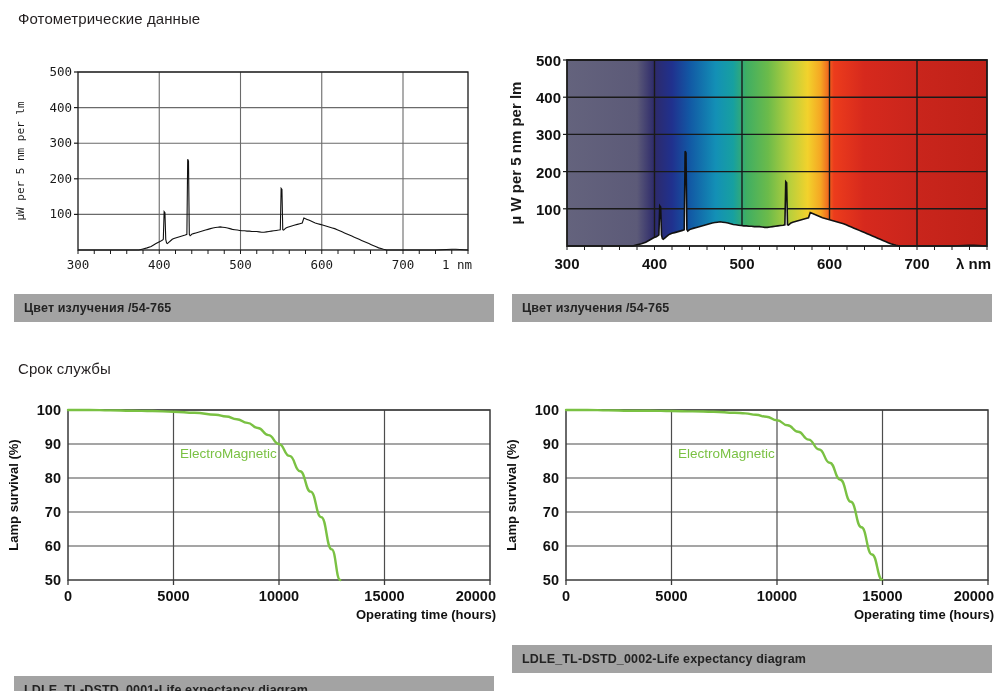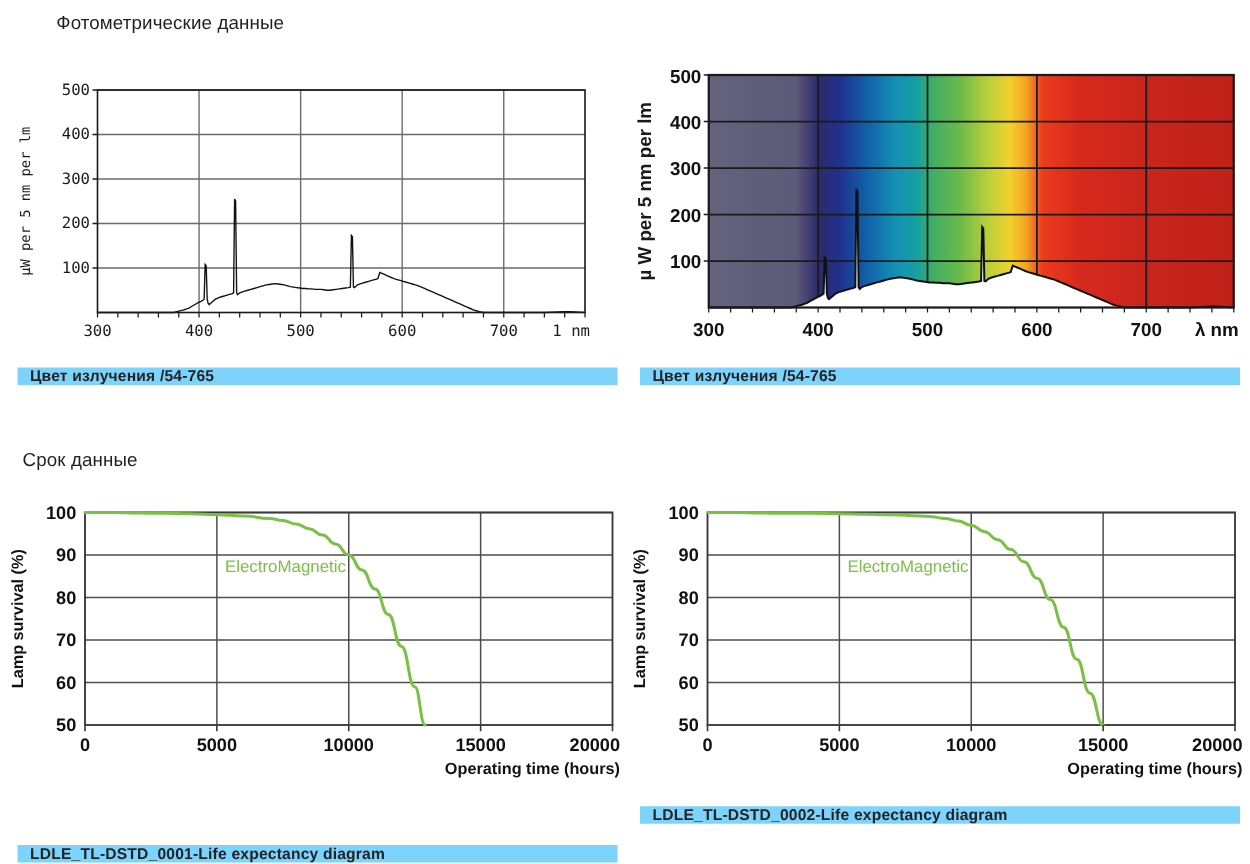--- a/index.html
+++ b/index.html
@@ -13,27 +13,27 @@
     position:relative;
   }
   .section-title{
     position:absolute;
     font-size:15px;
     font-weight:400;
     color:#231f20;
     letter-spacing:.1px;
     white-space:nowrap;
   }
-  #title-photometric{left:18px;top:10px;margin-left:27px;}
+  #title-photometric{left:18px;top:10px;}
   #title-life{left:18px;top:360px;}
 
   .caption-bar{
     position:absolute;
-    height:14px;
-    background:#7dd3fc;
+    height:28px;
+    background:#a3a3a3;
     display:flex;
     align-items:center;
   }
   .caption-bar span{
     font-size:12.5px;
     font-weight:600;
     color:#232323;
     padding-left:10px;
     white-space:nowrap;
     letter-spacing:.15px;
@@ -56,21 +56,21 @@
   .tick-sans{font-family:"Liberation Sans", sans-serif;font-size:15px;font-weight:700;fill:#111;}
   .tick-life{font-family:"Liberation Sans", sans-serif;font-size:14.5px;font-weight:700;fill:#111;}
   .axis-title-life{font-family:"Liberation Sans", sans-serif;font-size:13px;font-weight:700;fill:#111;}
   .series-lab{font-family:"Liberation Sans", sans-serif;font-size:13.5px;fill:#7ac143;}
 </style>
 </head>
 <body>
 
 <div class="section-title" id="title-photometric">Фотометрические данные</div>
 
-<div class="section-title" id="title-life">Срок данные</div>
+<div class="section-title" id="title-life">Срок службы</div>
 
 <div class="chart" id="chart-spec-left">
     <svg width="470" height="250" viewBox="0 0 470 250">
       <line x1="68" y1="176.4" x2="458" y2="176.4" stroke="#6a6a6a" stroke-width="1.1"></line>
       <line x1="68" y1="140.8" x2="458" y2="140.8" stroke="#6a6a6a" stroke-width="1.1"></line>
       <line x1="68" y1="105.2" x2="458" y2="105.2" stroke="#6a6a6a" stroke-width="1.1"></line>
       <line x1="68" y1="69.6" x2="458" y2="69.6" stroke="#6a6a6a" stroke-width="1.1"></line>
       <line x1="68" y1="34" x2="458" y2="34" stroke="#6a6a6a" stroke-width="1.1"></line>
       <line x1="149.25" y1="34" x2="149.25" y2="212" stroke="#6a6a6a" stroke-width="1.1"></line>
       <line x1="230.5" y1="34" x2="230.5" y2="212" stroke="#6a6a6a" stroke-width="1.1"></line>

